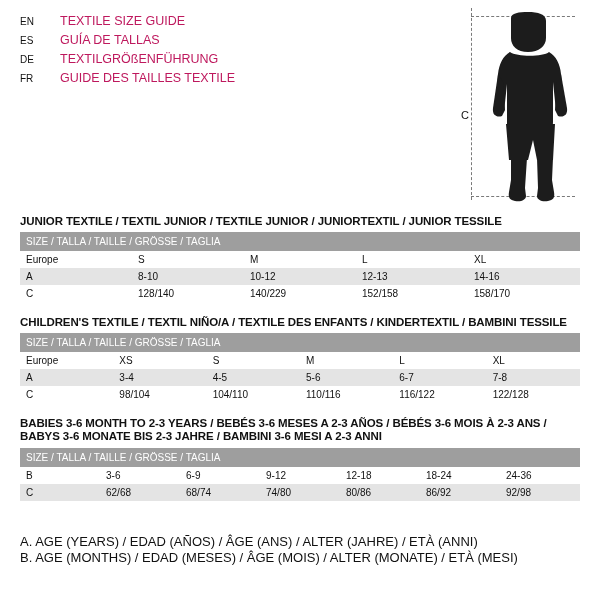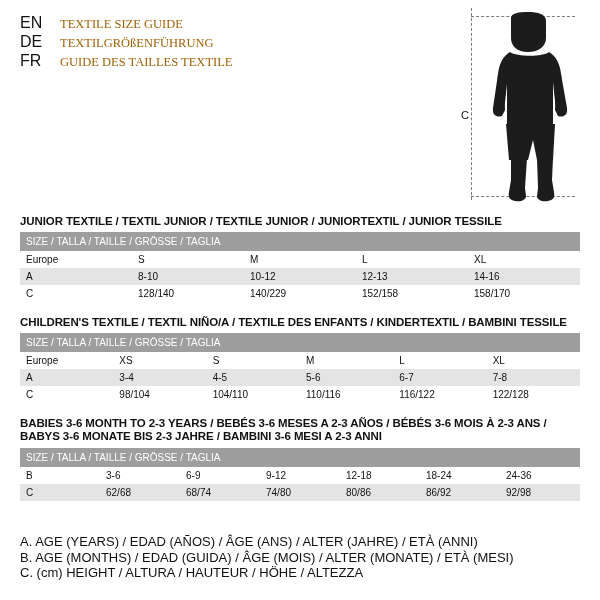--- a/index.html
+++ b/index.html
@@ -25,27 +25,26 @@
   }
   .lang-row {
     display: flex;
     align-items: baseline;
     height: 19px;
     font-size: 12.5px;
   }
   .lang-code {
     width: 40px;
     flex: 0 0 40px;
-    font-size: 16px;
+    font-size: 10px;
     color: #111;
   }
   .lang-text {
     font-size: 12.5px;
-    color: #a16207;
-    font-family: Liberation Serif, serif;
+    color: #be185d;
   }
 
   
   .figure-area {
     position: absolute;
     left: 455px;
     top: 8px;
     width: 130px;
     height: 195px;
   }
@@ -147,20 +146,24 @@
     line-height: 15.5px;
   }
 </style>
 </head>
 <body>
 
 <div class="lang-block">
   <div class="lang-row">
     <span class="lang-code">EN</span>
     <span class="lang-text">TEXTILE SIZE GUIDE</span>
+  </div>
+  <div class="lang-row">
+    <span class="lang-code">ES</span>
+    <span class="lang-text">GUÍA DE TALLAS</span>
   </div>
   <div class="lang-row">
     <span class="lang-code">DE</span>
     <span class="lang-text">TEXTILGRÖßENFÜHRUNG</span>
   </div>
   <div class="lang-row">
     <span class="lang-code">FR</span>
     <span class="lang-text">GUIDE DES TAILLES TEXTILE</span>
   </div>
 </div>
@@ -281,15 +284,14 @@
         <td>80/86</td>
         <td>86/92</td>
         <td>92/98</td>
       </tr>
     </tbody>
   </table>
 </div>
 
 <div class="legend">
   <div class="legend-line">A. AGE (YEARS) / EDAD (AÑOS) / ÂGE (ANS) / ALTER (JAHRE) / ETÀ (ANNI)</div>
-  <div class="legend-line">B. AGE (MONTHS) / EDAD (GUIDA) / ÂGE (MOIS) / ALTER (MONATE) / ETÀ (MESI)</div>
-  <div class="legend-line">C. (cm) HEIGHT / ALTURA / HAUTEUR / HÖHE / ALTEZZA</div>
+  <div class="legend-line">B. AGE (MONTHS) / EDAD (MESES) / ÂGE (MOIS) / ALTER (MONATE) / ETÀ (MESI)</div>
 </div>
 
 </body></html>

